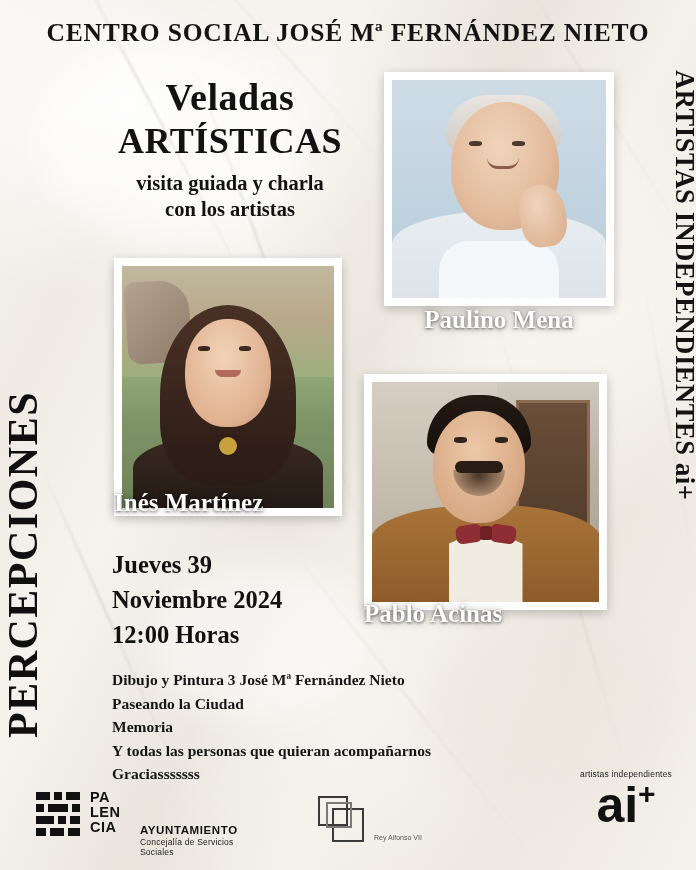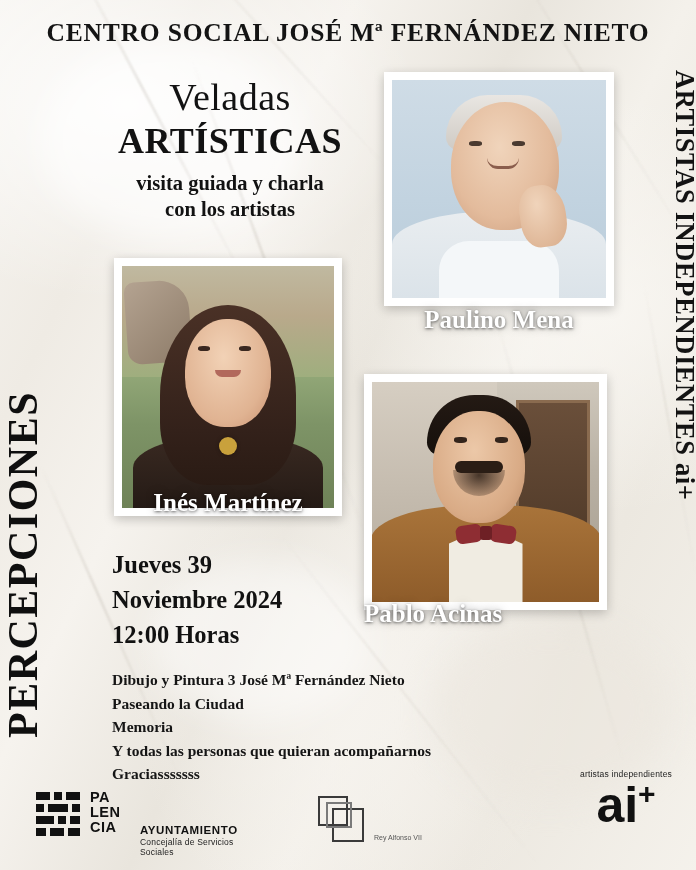--- a/index.html
+++ b/index.html
@@ -112,21 +112,21 @@
   .veladas {
     position: absolute;
     left: 96px;
     top: 78px;
     width: 268px;
     text-align: center;
     color: #121212;
   }
   .veladas .l1 {
     font-size: 38px;
-    font-weight: normal;
+    font-weight: bold;
     letter-spacing: 0.5px;
     line-height: 1.05;
   }
   .veladas .l2 {
     font-size: 36px;
     font-weight: bold;
     letter-spacing: 0.5px;
     line-height: 1.1;
     margin-top: 4px;
   }
@@ -159,21 +159,21 @@
     text-shadow: 0 1px 3px rgba(0,0,0,0.55), 0 0 10px rgba(0,0,0,0.35);
     white-space: nowrap;
   }
 
   
   #frame-paulino { left: 384px; top: 72px; width: 230px; height: 234px; }
   #cap-paulino { left: 384px; top: 306px; width: 230px; text-align: center; font-size: 25px; }
 
   
   #frame-ines { left: 114px; top: 258px; width: 228px; height: 258px; }
-  #cap-ines { left: 114px; top: 489px; width: 228px; text-align: center; font-size: 25px; }
+  #cap-ines { left: 114px; top: 489px; width: 228px; text-align: left; font-size: 25px; }
 
   
   #frame-pablo { left: 364px; top: 374px; width: 243px; height: 236px; }
   #cap-pablo { left: 364px; top: 600px; width: 243px; text-align: left; font-size: 25px; }
 
   
   .paulino-bg {
     position: absolute; inset: 0;
     background: linear-gradient(180deg, #cfdce6 0%, #c2d3e0 55%, #b8cbd9 100%);
   }

